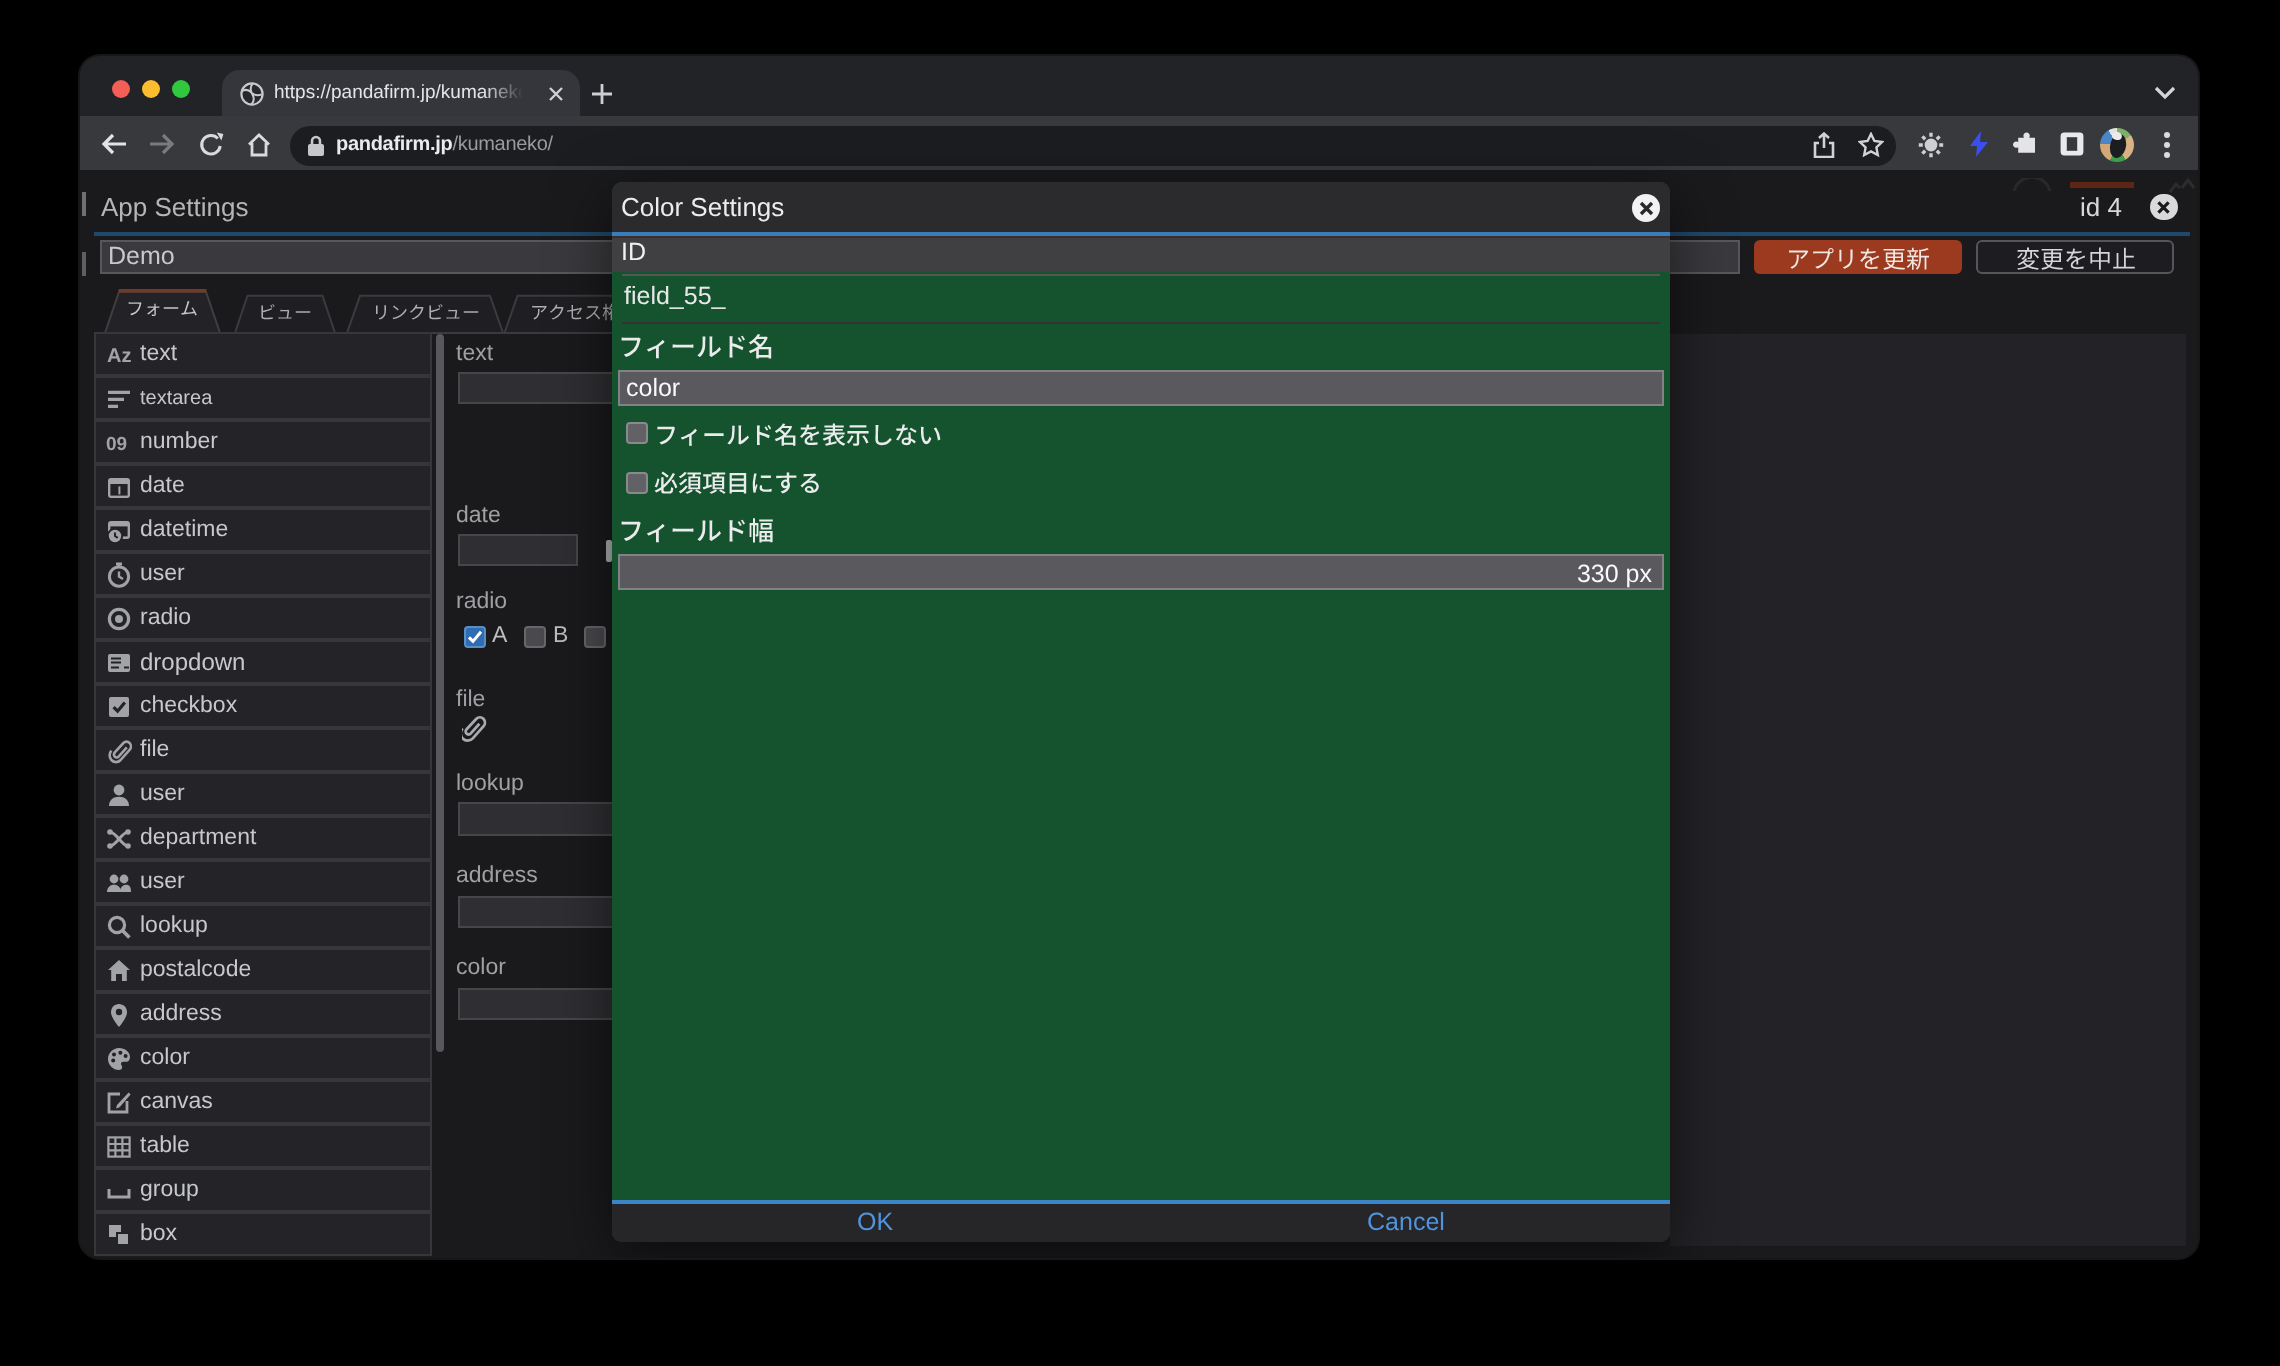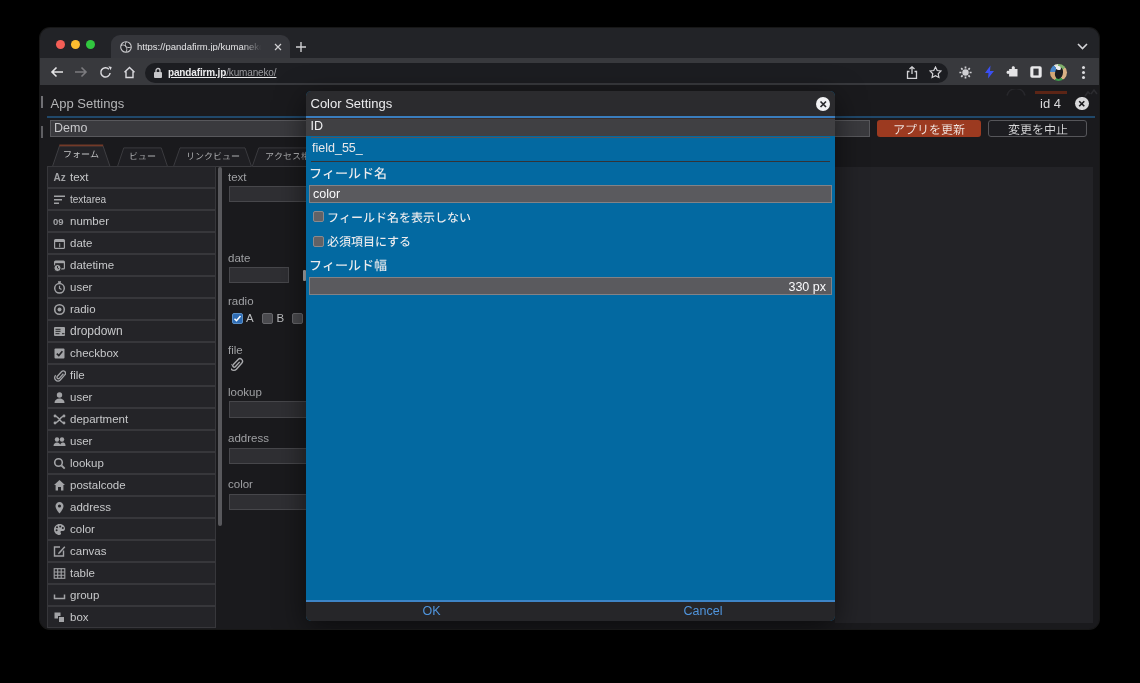--- a/index.html
+++ b/index.html
@@ -41,21 +41,21 @@
       <path d="M9.4 0.3 12.7 1l-1 3.2z" fill="#dadade"></path>
     </svg>
 <svg class="abs" style="left:82.5px;top:37.5px" width="13" height="13" viewBox="0 0 13 13">
       <path d="M1.5 6.2 6.5 1.5l5 4.7M3 5.5v6h7v-6" stroke="#dadade" stroke-width="1.4" fill="none"></path>
     </svg>
 <div class="abs" style="left:105px;top:34.5px;width:803px;height:20.5px;border-radius:10.5px;background:#1c1d21;"></div>
 <svg class="abs" style="left:113px;top:39px" width="10" height="12" viewBox="0 0 10 12">
       <rect x="1" y="5" width="8" height="6" rx="1" fill="#c7c7ca"></rect>
       <path d="M3 5V3.5a2 2 0 0 1 4 0V5" stroke="#c7c7ca" stroke-width="1.3" fill="none"></path>
     </svg>
-<div class="t" style="left:128px;top:37px;font-size:10px;letter-spacing:-0.15px;color:#ebebed;font-weight:bold;text-decoration:underline;">pandafirm.jp<span style="color:#9a9a9e;font-weight:normal;">/kumaneko/</span></div>
+<div class="t" style="left:128px;top:37px;font-size:10px;letter-spacing:-0.15px;color:#ebebed;font-weight:bold;">pandafirm.jp<span style="color:#9a9a9e;font-weight:normal;">/kumaneko/</span></div>
 <svg class="abs" style="left:866px;top:37.5px" width="12" height="13" viewBox="0 0 12 13">
       <path d="M6 1v7M3.5 3 6 .8 8.5 3" stroke="#d2d2d5" stroke-width="1.3" fill="none"></path>
       <path d="M3.5 5.5H1.5v7h9v-7H8.5" stroke="#d2d2d5" stroke-width="1.3" fill="none"></path>
     </svg>
 <svg class="abs" style="left:888.5px;top:37.5px" width="13" height="13" viewBox="0 0 13 13">
       <path d="M6.5 1l1.7 3.5 3.8.5-2.8 2.7.7 3.8L6.5 9.7 3.1 11.5l.7-3.8L1 5l3.8-.5z" stroke="#d2d2d5" stroke-width="1.2" fill="none"></path>
     </svg>
 <svg class="abs" style="left:918.5px;top:37.5px" width="13" height="13" viewBox="0 0 13 13">
       <circle cx="6.5" cy="6.5" r="3.2" fill="#cfcfd3"></circle>
       <g stroke="#cfcfd3" stroke-width="1.7">
@@ -291,21 +291,21 @@
 <svg class="abs" style="left:191px;top:329px" width="13" height="15" viewBox="0 0 13 15">
       <path d="M9.9 3.7 5.5 8.6c-.5.6-1.5.6-2 0-.6-.6-.6-1.6 0-2.2L8.4 1.2c1-1 2.5-1 3.5 0 1 1.1 1 2.8 0 3.8L6.6 11c-1.4 1.5-3.7 1.5-5.1 0-1.3-1.4-1.3-3.7 0-5.1" fill="none" stroke="#a9aaad" stroke-width="1.4" transform="translate(-1.2,1.2)"></path>
     </svg>
 <div class="t" style="left:188px;top:356.5px;font-size:11.5px;color:#9fa0a3;">lookup</div>
 <div class="abs" style="left:188.5px;top:373px;width:80px;height:16.5px;background:#2f2f33;border:1px solid #47474b;"></div>
 <div class="t" style="left:188px;top:402.5px;font-size:11.5px;color:#9fa0a3;">address</div>
 <div class="abs" style="left:188.5px;top:419.5px;width:80px;height:16px;background:#2f2f33;border:1px solid #47474b;"></div>
 <div class="t" style="left:188px;top:448.5px;font-size:11.5px;color:#9fa0a3;">color</div>
 <div class="abs" style="left:188.5px;top:465.5px;width:80px;height:16px;background:#2f2f33;border:1px solid #47474b;"></div>
 
-<div class="abs" style="left:265.5px;top:62.5px;width:529.5px;height:530.5px;border-radius:5px;overflow:hidden;background:#0369a1;box-shadow:0 8px 30px rgba(0,0,0,0.55);">
+<div class="abs" style="left:265.5px;top:62.5px;width:529.5px;height:530.5px;border-radius:5px;overflow:hidden;background:#14532d;box-shadow:0 8px 30px rgba(0,0,0,0.55);">
   <div class="abs" style="left:0;top:0;width:529.5px;height:25px;background:#2b2b2e;"></div>
   <div class="t" style="left:5px;top:5px;font-size:13px;color:#ececee;">Color Settings</div>
   <div class="abs" style="left:510px;top:6px;width:14.5px;height:14.5px;border-radius:50%;background:#f2f2f4;">
         <svg style="display:block" width="14.5" height="14.5" viewBox="0 0 14.5 14.5">
           <path d="M4.5 4.5l5.5 5.5M10 4.5 4.5 10" stroke="#29292d" stroke-width="1.7"></path>
         </svg>
       </div>
   <div class="abs" style="left:0;top:25px;width:529.5px;height:2.3px;background:#3a7dbd;"></div>
   <div class="abs" style="left:0;top:27.3px;width:529.5px;height:1px;background:#3c2e2a;"></div>
   <div class="abs" style="left:0;top:28.3px;width:529.5px;height:17.7px;background:#404043;"></div>
@@ -327,14 +327,14 @@
 <div style="position:absolute;left:287.0px;top:203.5px;"><svg width="84" height="18" viewBox="0 0 84 18">
         <path fill="#ebebed" d="M3.6 6.6H4.8V13.0Q4.8 13.3 4.8 13.4Q4.9 13.6 5.1 13.6Q5.2 13.7 5.6 13.7Q5.7 13.7 6.0 13.7Q6.2 13.7 6.6 13.7Q6.9 13.7 7.2 13.7Q7.5 13.7 7.7 13.7Q8.0 13.7 8.2 13.5Q8.3 13.3 8.4 12.9Q8.5 12.4 8.5 11.5Q8.7 11.6 8.9 11.7Q9.1 11.8 9.3 11.9Q9.5 11.9 9.6 12.0Q9.6 13.1 9.4 13.7Q9.2 14.3 8.8 14.5Q8.4 14.8 7.7 14.8Q7.6 14.8 7.4 14.8Q7.2 14.8 6.9 14.8Q6.6 14.8 6.3 14.8Q6.0 14.8 5.8 14.8Q5.5 14.8 5.4 14.8Q4.7 14.8 4.3 14.6Q3.9 14.5 3.7 14.1Q3.6 13.7 3.6 13.0ZM3.7 4.6 4.4 3.8Q4.9 4.1 5.5 4.5Q6.0 4.9 6.5 5.3Q7.0 5.7 7.4 5.9L6.6 6.9Q6.3 6.6 5.8 6.2Q5.3 5.8 4.7 5.4Q4.2 4.9 3.7 4.6ZM1.7 7.3 2.7 7.5Q2.6 8.2 2.4 9.0Q2.2 9.7 2.0 10.4Q1.7 11.1 1.4 11.7L0.3 11.2Q0.7 10.7 0.9 10.0Q1.2 9.4 1.4 8.6Q1.6 7.9 1.7 7.3ZM8.7 8.3 9.8 7.8Q10.2 8.4 10.5 9.1Q10.9 9.8 11.2 10.4Q11.5 11.0 11.7 11.6L10.6 12.1Q10.4 11.6 10.2 10.9Q9.9 10.3 9.5 9.6Q9.1 8.9 8.7 8.3ZM9.4 4.5 10.5 5.0Q9.8 6.4 8.8 7.7Q7.8 9.0 6.7 10.2Q5.5 11.4 4.1 12.5Q2.7 13.5 1.1 14.3Q1.0 14.1 0.9 14.0Q0.7 13.8 0.6 13.6Q0.5 13.5 0.3 13.4Q1.9 12.7 3.3 11.7Q4.6 10.7 5.8 9.5Q6.9 8.4 7.8 7.1Q8.7 5.8 9.4 4.5Z M15.3 4.0 16.4 4.4Q16.0 5.0 15.5 5.5Q14.9 6.0 14.4 6.4Q13.8 6.8 13.2 7.1Q13.1 6.9 12.9 6.7Q12.6 6.5 12.4 6.3Q12.9 6.0 13.5 5.7Q14.0 5.3 14.5 4.9Q15.0 4.4 15.3 4.0ZM15.6 7.4 16.6 7.8Q16.2 8.4 15.7 8.9Q15.1 9.4 14.5 9.9Q14.0 10.3 13.4 10.7Q13.2 10.5 13.0 10.2Q12.8 10.0 12.5 9.8Q13.1 9.5 13.7 9.1Q14.2 8.7 14.7 8.3Q15.2 7.8 15.6 7.4ZM15.8 10.7 16.9 11.1Q16.5 11.9 15.9 12.5Q15.3 13.2 14.6 13.7Q13.9 14.3 13.2 14.7Q13.1 14.5 12.8 14.2Q12.6 13.9 12.4 13.8Q13.1 13.4 13.7 13.0Q14.4 12.5 14.9 11.9Q15.5 11.3 15.8 10.7ZM16.7 4.3H23.5V5.3H16.7ZM18.3 8.9V9.9H22.0V8.9ZM18.3 10.7V11.7H22.0V10.7ZM18.3 7.1V8.1H22.0V7.1ZM17.2 6.3H23.1V12.6H17.2ZM19.5 4.8 20.8 5.0Q20.6 5.5 20.4 6.1Q20.3 6.6 20.1 7.0L19.1 6.8Q19.2 6.4 19.3 5.8Q19.4 5.3 19.5 4.8ZM18.6 12.7 19.5 13.4Q19.1 13.7 18.6 14.0Q18.1 14.3 17.5 14.5Q17.0 14.8 16.5 14.9Q16.3 14.8 16.1 14.5Q15.9 14.3 15.7 14.1Q16.3 14.0 16.8 13.7Q17.3 13.5 17.8 13.2Q18.3 13.0 18.6 12.7ZM20.5 13.4 21.4 12.8Q21.8 13.0 22.2 13.2Q22.7 13.5 23.1 13.8Q23.5 14.0 23.8 14.3L22.9 15.0Q22.6 14.7 22.2 14.4Q21.8 14.2 21.4 13.9Q20.9 13.6 20.5 13.4Z M24.6 5.1H28.7V6.2H24.6ZM26.1 5.7H27.2V11.5H26.1ZM24.3 11.6Q24.9 11.5 25.6 11.2Q26.3 11.0 27.2 10.7Q28.0 10.4 28.8 10.2L29.0 11.2Q27.9 11.6 26.8 12.0Q25.7 12.4 24.8 12.7ZM28.8 4.3H35.6V5.3H28.8ZM30.4 9.0V10.0H34.0V9.0ZM30.4 10.8V11.8H34.0V10.8ZM30.4 7.2V8.2H34.0V7.2ZM29.3 6.3H35.1V12.6H29.3ZM31.6 4.8 32.9 5.0Q32.7 5.5 32.5 6.1Q32.3 6.6 32.2 7.0L31.2 6.8Q31.3 6.4 31.4 5.8Q31.5 5.3 31.6 4.8ZM30.6 12.7 31.6 13.4Q31.2 13.7 30.7 14.0Q30.1 14.3 29.6 14.5Q29.0 14.8 28.5 14.9Q28.4 14.8 28.2 14.5Q27.9 14.3 27.8 14.1Q28.3 14.0 28.8 13.7Q29.4 13.5 29.9 13.2Q30.3 13.0 30.6 12.7ZM32.5 13.4 33.4 12.8Q33.8 13.0 34.2 13.2Q34.7 13.5 35.1 13.8Q35.5 14.0 35.8 14.3L34.9 15.0Q34.7 14.7 34.3 14.4Q33.9 14.2 33.4 13.9Q32.9 13.6 32.5 13.4Z M38.6 7.3H45.4V8.4H38.6ZM38.6 10.1H45.4V11.2H38.6ZM38.6 12.9H45.4V14.0H38.6ZM37.8 4.5H46.1V14.8H44.9V5.6H38.9V14.8H37.8Z M53.4 5.7Q53.9 5.8 54.6 5.8Q55.3 5.8 56.0 5.8Q56.7 5.8 57.4 5.8Q58.0 5.7 58.5 5.7V6.9Q58.0 7.0 57.3 7.0Q56.6 7.0 56.0 7.0Q55.3 7.0 54.6 7.0Q54.0 7.0 53.4 6.9ZM54.1 10.7Q54.0 11.0 54.0 11.2Q54.0 11.5 54.0 11.7Q54.0 11.9 54.0 12.1Q54.1 12.3 54.3 12.4Q54.6 12.6 54.9 12.7Q55.3 12.7 55.8 12.7Q56.6 12.7 57.3 12.7Q58.1 12.6 58.8 12.4L58.8 13.7Q58.3 13.8 57.5 13.9Q56.8 13.9 55.8 13.9Q54.3 13.9 53.5 13.4Q52.8 12.9 52.8 12.1Q52.8 11.7 52.9 11.4Q52.9 11.0 53.0 10.6ZM51.3 4.8Q51.3 4.9 51.2 5.1Q51.2 5.3 51.2 5.5Q51.1 5.6 51.1 5.7Q51.0 6.0 50.9 6.5Q50.9 6.9 50.8 7.4Q50.7 7.9 50.6 8.4Q50.6 8.9 50.5 9.4Q50.5 9.9 50.5 10.3Q50.5 10.6 50.5 10.9Q50.5 11.2 50.6 11.5Q50.7 11.3 50.8 11.0Q50.9 10.8 51.0 10.5Q51.1 10.2 51.2 10.0L51.8 10.5Q51.6 10.9 51.5 11.5Q51.3 12.0 51.2 12.5Q51.0 13.0 51.0 13.3Q50.9 13.4 50.9 13.6Q50.9 13.7 50.9 13.8Q50.9 13.9 50.9 14.1Q50.9 14.2 50.9 14.3L49.8 14.4Q49.6 13.7 49.5 12.7Q49.4 11.7 49.4 10.5Q49.4 9.8 49.4 9.1Q49.5 8.4 49.6 7.8Q49.7 7.1 49.8 6.6Q49.8 6.1 49.9 5.7Q49.9 5.5 50.0 5.2Q50.0 4.9 50.0 4.7Z M67.7 4.3Q67.7 4.4 67.6 4.6Q67.6 4.8 67.6 5.0Q67.6 5.1 67.6 5.2Q67.6 5.5 67.6 5.9Q67.6 6.2 67.6 6.7Q67.6 7.2 67.6 7.7Q67.6 8.2 67.6 8.6Q67.6 9.0 67.6 9.3L66.4 8.8Q66.4 8.7 66.4 8.3Q66.4 7.9 66.4 7.5Q66.4 7.0 66.4 6.6Q66.4 6.2 66.4 5.8Q66.4 5.4 66.4 5.2Q66.4 4.9 66.3 4.7Q66.3 4.4 66.3 4.3ZM61.1 5.9Q61.6 5.9 62.3 5.9Q62.9 5.9 63.6 5.9Q64.3 5.9 65.1 5.9Q65.8 5.8 66.4 5.8Q67.1 5.8 67.6 5.8Q68.1 5.8 68.6 5.8Q69.2 5.8 69.7 5.8Q70.2 5.8 70.6 5.8Q71.0 5.8 71.2 5.8L71.2 6.9Q70.6 6.9 69.8 6.9Q68.9 6.9 67.5 6.9Q66.8 6.9 65.9 6.9Q65.1 6.9 64.2 6.9Q63.4 7.0 62.6 7.0Q61.8 7.0 61.1 7.1ZM67.5 9.4Q67.5 10.3 67.3 10.9Q67.0 11.5 66.6 11.8Q66.2 12.1 65.5 12.1Q65.2 12.1 64.8 12.0Q64.5 11.8 64.2 11.6Q63.9 11.3 63.7 10.9Q63.5 10.5 63.5 10.0Q63.5 9.4 63.8 8.9Q64.1 8.4 64.6 8.1Q65.2 7.8 65.8 7.8Q66.5 7.8 67.0 8.2Q67.5 8.5 67.7 9.1Q68.0 9.6 68.0 10.4Q68.0 11.0 67.8 11.6Q67.6 12.2 67.2 12.8Q66.8 13.4 66.1 13.9Q65.4 14.4 64.3 14.7L63.3 13.7Q64.1 13.5 64.7 13.2Q65.4 12.9 65.9 12.5Q66.3 12.1 66.6 11.5Q66.8 11.0 66.8 10.2Q66.8 9.5 66.5 9.2Q66.2 8.8 65.7 8.8Q65.5 8.8 65.2 9.0Q65.0 9.1 64.8 9.4Q64.7 9.6 64.7 10.0Q64.7 10.5 65.0 10.8Q65.3 11.0 65.8 11.0Q66.1 11.0 66.3 10.8Q66.6 10.6 66.7 10.2Q66.8 9.8 66.6 9.1Z M74.8 4.9Q75.0 5.0 75.2 5.0Q75.5 5.0 75.7 5.0Q75.9 5.0 76.3 5.0Q76.7 5.0 77.2 5.0Q77.7 5.0 78.2 4.9Q78.7 4.9 79.1 4.9Q79.5 4.9 79.7 4.9Q80.0 4.8 80.2 4.8Q80.4 4.8 80.5 4.8L81.2 5.6Q81.0 5.7 80.8 5.9Q80.6 6.0 80.4 6.1Q80.2 6.3 79.8 6.6Q79.4 6.9 79.0 7.2Q78.6 7.6 78.2 7.9Q77.8 8.3 77.5 8.5Q77.8 8.4 78.2 8.4Q78.5 8.3 78.9 8.3Q79.9 8.3 80.7 8.7Q81.5 9.1 81.9 9.7Q82.4 10.4 82.4 11.2Q82.4 12.2 81.9 12.9Q81.4 13.7 80.5 14.1Q79.5 14.5 78.2 14.5Q77.3 14.5 76.7 14.3Q76.1 14.1 75.8 13.6Q75.4 13.2 75.4 12.7Q75.4 12.3 75.7 11.9Q75.9 11.5 76.3 11.2Q76.8 11.0 77.4 11.0Q78.2 11.0 78.7 11.3Q79.3 11.7 79.6 12.2Q79.9 12.7 79.9 13.4L78.8 13.5Q78.8 12.8 78.4 12.4Q78.0 11.9 77.4 11.9Q77.0 11.9 76.8 12.1Q76.5 12.3 76.5 12.6Q76.5 13.0 76.9 13.2Q77.3 13.4 77.9 13.4Q79.0 13.4 79.7 13.2Q80.4 12.9 80.8 12.4Q81.2 11.9 81.2 11.2Q81.2 10.7 80.8 10.2Q80.5 9.8 79.9 9.5Q79.3 9.3 78.6 9.3Q77.8 9.3 77.2 9.4Q76.6 9.6 76.1 9.9Q75.6 10.2 75.1 10.7Q74.6 11.1 74.1 11.7L73.2 10.8Q73.6 10.5 74.0 10.2Q74.4 9.8 74.9 9.4Q75.3 9.1 75.7 8.7Q76.1 8.4 76.4 8.2Q76.6 8.0 77.0 7.7Q77.3 7.4 77.7 7.1Q78.1 6.7 78.4 6.4Q78.8 6.2 79.0 6.0Q78.8 6.0 78.5 6.0Q78.2 6.0 77.8 6.0Q77.3 6.0 76.9 6.0Q76.5 6.1 76.2 6.1Q75.9 6.1 75.7 6.1Q75.5 6.1 75.2 6.1Q75.0 6.2 74.8 6.2Z"></path>
       </svg></div>
 <div style="position:absolute;left:268.5px;top:226.8px;"><svg width="78" height="20" viewBox="0 0 78 20">
         <path fill="#ebebed" d="M11.4 6.4Q11.3 6.6 11.2 6.8Q11.2 7.0 11.1 7.2Q11.0 7.7 10.8 8.3Q10.7 8.9 10.4 9.6Q10.2 10.2 9.9 10.8Q9.6 11.4 9.2 12.0Q8.6 12.7 7.8 13.4Q7.1 14.1 6.1 14.6Q5.2 15.1 4.0 15.5L2.9 14.3Q4.2 13.9 5.1 13.5Q6.0 13.0 6.7 12.4Q7.4 11.8 8.0 11.2Q8.4 10.6 8.8 9.9Q9.1 9.2 9.3 8.5Q9.5 7.8 9.6 7.2Q9.4 7.2 8.9 7.2Q8.4 7.2 7.8 7.2Q7.1 7.2 6.4 7.2Q5.7 7.2 5.1 7.2Q4.4 7.2 3.9 7.2Q3.4 7.2 3.2 7.2Q2.8 7.2 2.4 7.2Q2.1 7.2 1.8 7.2V5.8Q2.0 5.8 2.2 5.8Q2.5 5.8 2.7 5.9Q3.0 5.9 3.2 5.9Q3.4 5.9 3.8 5.9Q4.2 5.9 4.7 5.9Q5.2 5.9 5.8 5.9Q6.4 5.9 7.0 5.9Q7.6 5.9 8.1 5.9Q8.6 5.9 9.0 5.9Q9.4 5.9 9.5 5.9Q9.7 5.9 9.9 5.9Q10.1 5.8 10.3 5.8Z M14.5 11.6Q15.4 11.4 16.2 11.0Q17.1 10.7 17.9 10.3Q18.6 10.0 19.2 9.7Q19.8 9.3 20.4 8.8Q21.0 8.3 21.5 7.8Q22.0 7.4 22.3 6.9L23.3 7.9Q23.0 8.4 22.4 8.9Q21.8 9.3 21.1 9.8Q20.4 10.3 19.8 10.8Q19.3 11.0 18.8 11.3Q18.2 11.6 17.6 11.8Q17.0 12.1 16.4 12.4Q15.7 12.6 15.1 12.8ZM19.0 10.4 20.4 10.1V14.9Q20.4 15.1 20.4 15.4Q20.4 15.6 20.4 15.8Q20.5 16.0 20.5 16.1H19.0Q19.0 16.0 19.0 15.8Q19.0 15.6 19.0 15.4Q19.0 15.1 19.0 14.9Z M27.3 9.3Q27.5 9.3 27.8 9.3Q28.1 9.3 28.5 9.3Q28.9 9.4 29.2 9.4Q29.5 9.4 29.9 9.4Q30.4 9.4 30.9 9.4Q31.5 9.4 32.2 9.4Q32.8 9.4 33.4 9.4Q34.1 9.4 34.6 9.4Q35.2 9.4 35.6 9.4Q36.0 9.4 36.3 9.4Q36.7 9.4 37.1 9.3Q37.5 9.3 37.7 9.3V10.9Q37.5 10.9 37.1 10.9Q36.7 10.8 36.3 10.8Q36.0 10.8 35.6 10.8Q35.2 10.8 34.6 10.8Q34.1 10.8 33.4 10.8Q32.8 10.8 32.2 10.8Q31.5 10.8 30.9 10.8Q30.4 10.8 29.9 10.8Q29.5 10.8 29.2 10.8Q28.7 10.8 28.1 10.8Q27.6 10.9 27.3 10.9Z M45.7 14.8Q45.7 14.6 45.8 14.4Q45.8 14.2 45.8 14.0Q45.8 13.8 45.8 13.4Q45.8 13.0 45.8 12.3Q45.8 11.7 45.8 11.0Q45.8 10.2 45.8 9.5Q45.8 8.7 45.8 8.1Q45.8 7.4 45.8 7.0Q45.8 6.5 45.8 6.3Q45.8 5.9 45.7 5.6Q45.7 5.3 45.7 5.2H47.2Q47.2 5.3 47.2 5.6Q47.1 5.9 47.1 6.3Q47.1 6.5 47.1 6.9Q47.1 7.4 47.1 8.0Q47.1 8.6 47.1 9.3Q47.1 10.0 47.1 10.7Q47.1 11.4 47.1 12.0Q47.1 12.5 47.1 12.9Q47.1 13.3 47.1 13.5Q47.7 13.2 48.4 12.8Q49.0 12.3 49.6 11.7Q50.2 11.2 50.7 10.5L51.5 11.6Q50.9 12.3 50.2 13.0Q49.4 13.7 48.6 14.2Q47.8 14.8 47.1 15.2Q46.9 15.3 46.8 15.4Q46.6 15.5 46.6 15.5ZM39.7 14.7Q40.5 14.1 41.1 13.3Q41.7 12.4 41.9 11.5Q42.1 11.1 42.2 10.4Q42.2 9.8 42.3 9.1Q42.3 8.3 42.3 7.6Q42.3 6.9 42.3 6.3Q42.3 6.0 42.3 5.7Q42.3 5.5 42.2 5.3H43.7Q43.7 5.3 43.7 5.5Q43.7 5.7 43.7 5.9Q43.7 6.1 43.7 6.3Q43.7 6.9 43.6 7.6Q43.6 8.4 43.6 9.2Q43.6 10.0 43.5 10.7Q43.4 11.4 43.3 11.9Q43.0 12.9 42.4 13.9Q41.8 14.8 41.0 15.5Z M60.7 5.6Q60.8 5.8 61.1 6.2Q61.3 6.5 61.5 6.9Q61.7 7.2 61.9 7.6L60.9 8.0Q60.8 7.6 60.6 7.2Q60.4 6.9 60.2 6.6Q60.0 6.3 59.8 6.0ZM62.3 4.9Q62.5 5.1 62.7 5.5Q62.9 5.8 63.2 6.2Q63.4 6.5 63.5 6.8L62.6 7.3Q62.5 6.9 62.3 6.6Q62.1 6.2 61.9 5.9Q61.7 5.6 61.4 5.3ZM55.8 14.1Q55.8 13.9 55.8 13.3Q55.8 12.7 55.8 12.0Q55.8 11.2 55.8 10.4Q55.8 9.6 55.8 8.8Q55.8 8.0 55.8 7.4Q55.8 6.8 55.8 6.5Q55.8 6.2 55.8 5.8Q55.8 5.4 55.7 5.1H57.3Q57.3 5.4 57.3 5.8Q57.2 6.2 57.2 6.5Q57.2 7.0 57.2 7.7Q57.2 8.3 57.2 9.1Q57.2 9.9 57.2 10.7Q57.2 11.5 57.2 12.2Q57.2 12.9 57.2 13.4Q57.2 13.9 57.2 14.1Q57.2 14.3 57.2 14.6Q57.3 14.9 57.3 15.2Q57.3 15.5 57.3 15.7H55.7Q55.8 15.4 55.8 14.9Q55.8 14.4 55.8 14.1ZM56.9 8.5Q57.6 8.7 58.4 8.9Q59.2 9.2 60.0 9.5Q60.8 9.8 61.5 10.1Q62.2 10.4 62.7 10.7L62.2 12.1Q61.6 11.8 60.9 11.5Q60.2 11.2 59.5 10.9Q58.8 10.6 58.1 10.4Q57.5 10.1 56.9 10.0Z M67.5 4.1H68.5V16.2H67.5ZM65.8 6.5H69.8V7.6H66.7V13.5H65.8ZM69.3 6.5H70.2V12.2Q70.2 12.5 70.2 12.7Q70.1 13.0 69.9 13.1Q69.8 13.3 69.5 13.3Q69.3 13.3 68.9 13.3Q68.9 13.1 68.8 12.8Q68.8 12.5 68.6 12.3Q68.9 12.3 69.0 12.3Q69.2 12.3 69.2 12.3Q69.3 12.3 69.3 12.2ZM70.6 4.7H77.4V5.7H70.6ZM72.3 7.5V8.8H75.7V7.5ZM71.3 6.5H76.8V9.7H71.3ZM71.2 12.7H76.9V13.6H71.2ZM71.2 14.8H76.9V15.7H71.2ZM70.7 10.5H77.3V16.1H76.1V11.5H71.8V16.2H70.7ZM73.4 11.0H74.4V15.4H73.4Z"></path>
       </svg></div>
 <div class="abs" style="left:269px;top:249px;width:522.5px;height:18px;background:#5a5a5e;border:1px solid #828286;"></div>
 <div class="t" style="left:269px;top:251.5px;width:517px;text-align:right;font-size:12.5px;color:#fafafc;">330 px</div>
 
 <div class="abs" style="left:265.5px;top:571.5px;width:529.5px;height:21.5px;background:#262629;border-top:2px solid #3d84c6;border-radius:0 0 5px 5px;"></div>
-<div class="t" style="left:382.5px;top:575.5px;width:30px;font-size:12.5px;color:#4f94dc;">OK</div>
+<div class="t" style="left:382.5px;top:575.5px;width:30px;text-align:center;font-size:12.5px;color:#4f94dc;">OK</div>
 <div class="t" style="left:640px;top:575.5px;width:46px;text-align:center;font-size:12.5px;color:#4f94dc;">Cancel</div>
 </div>
 </body></html>

